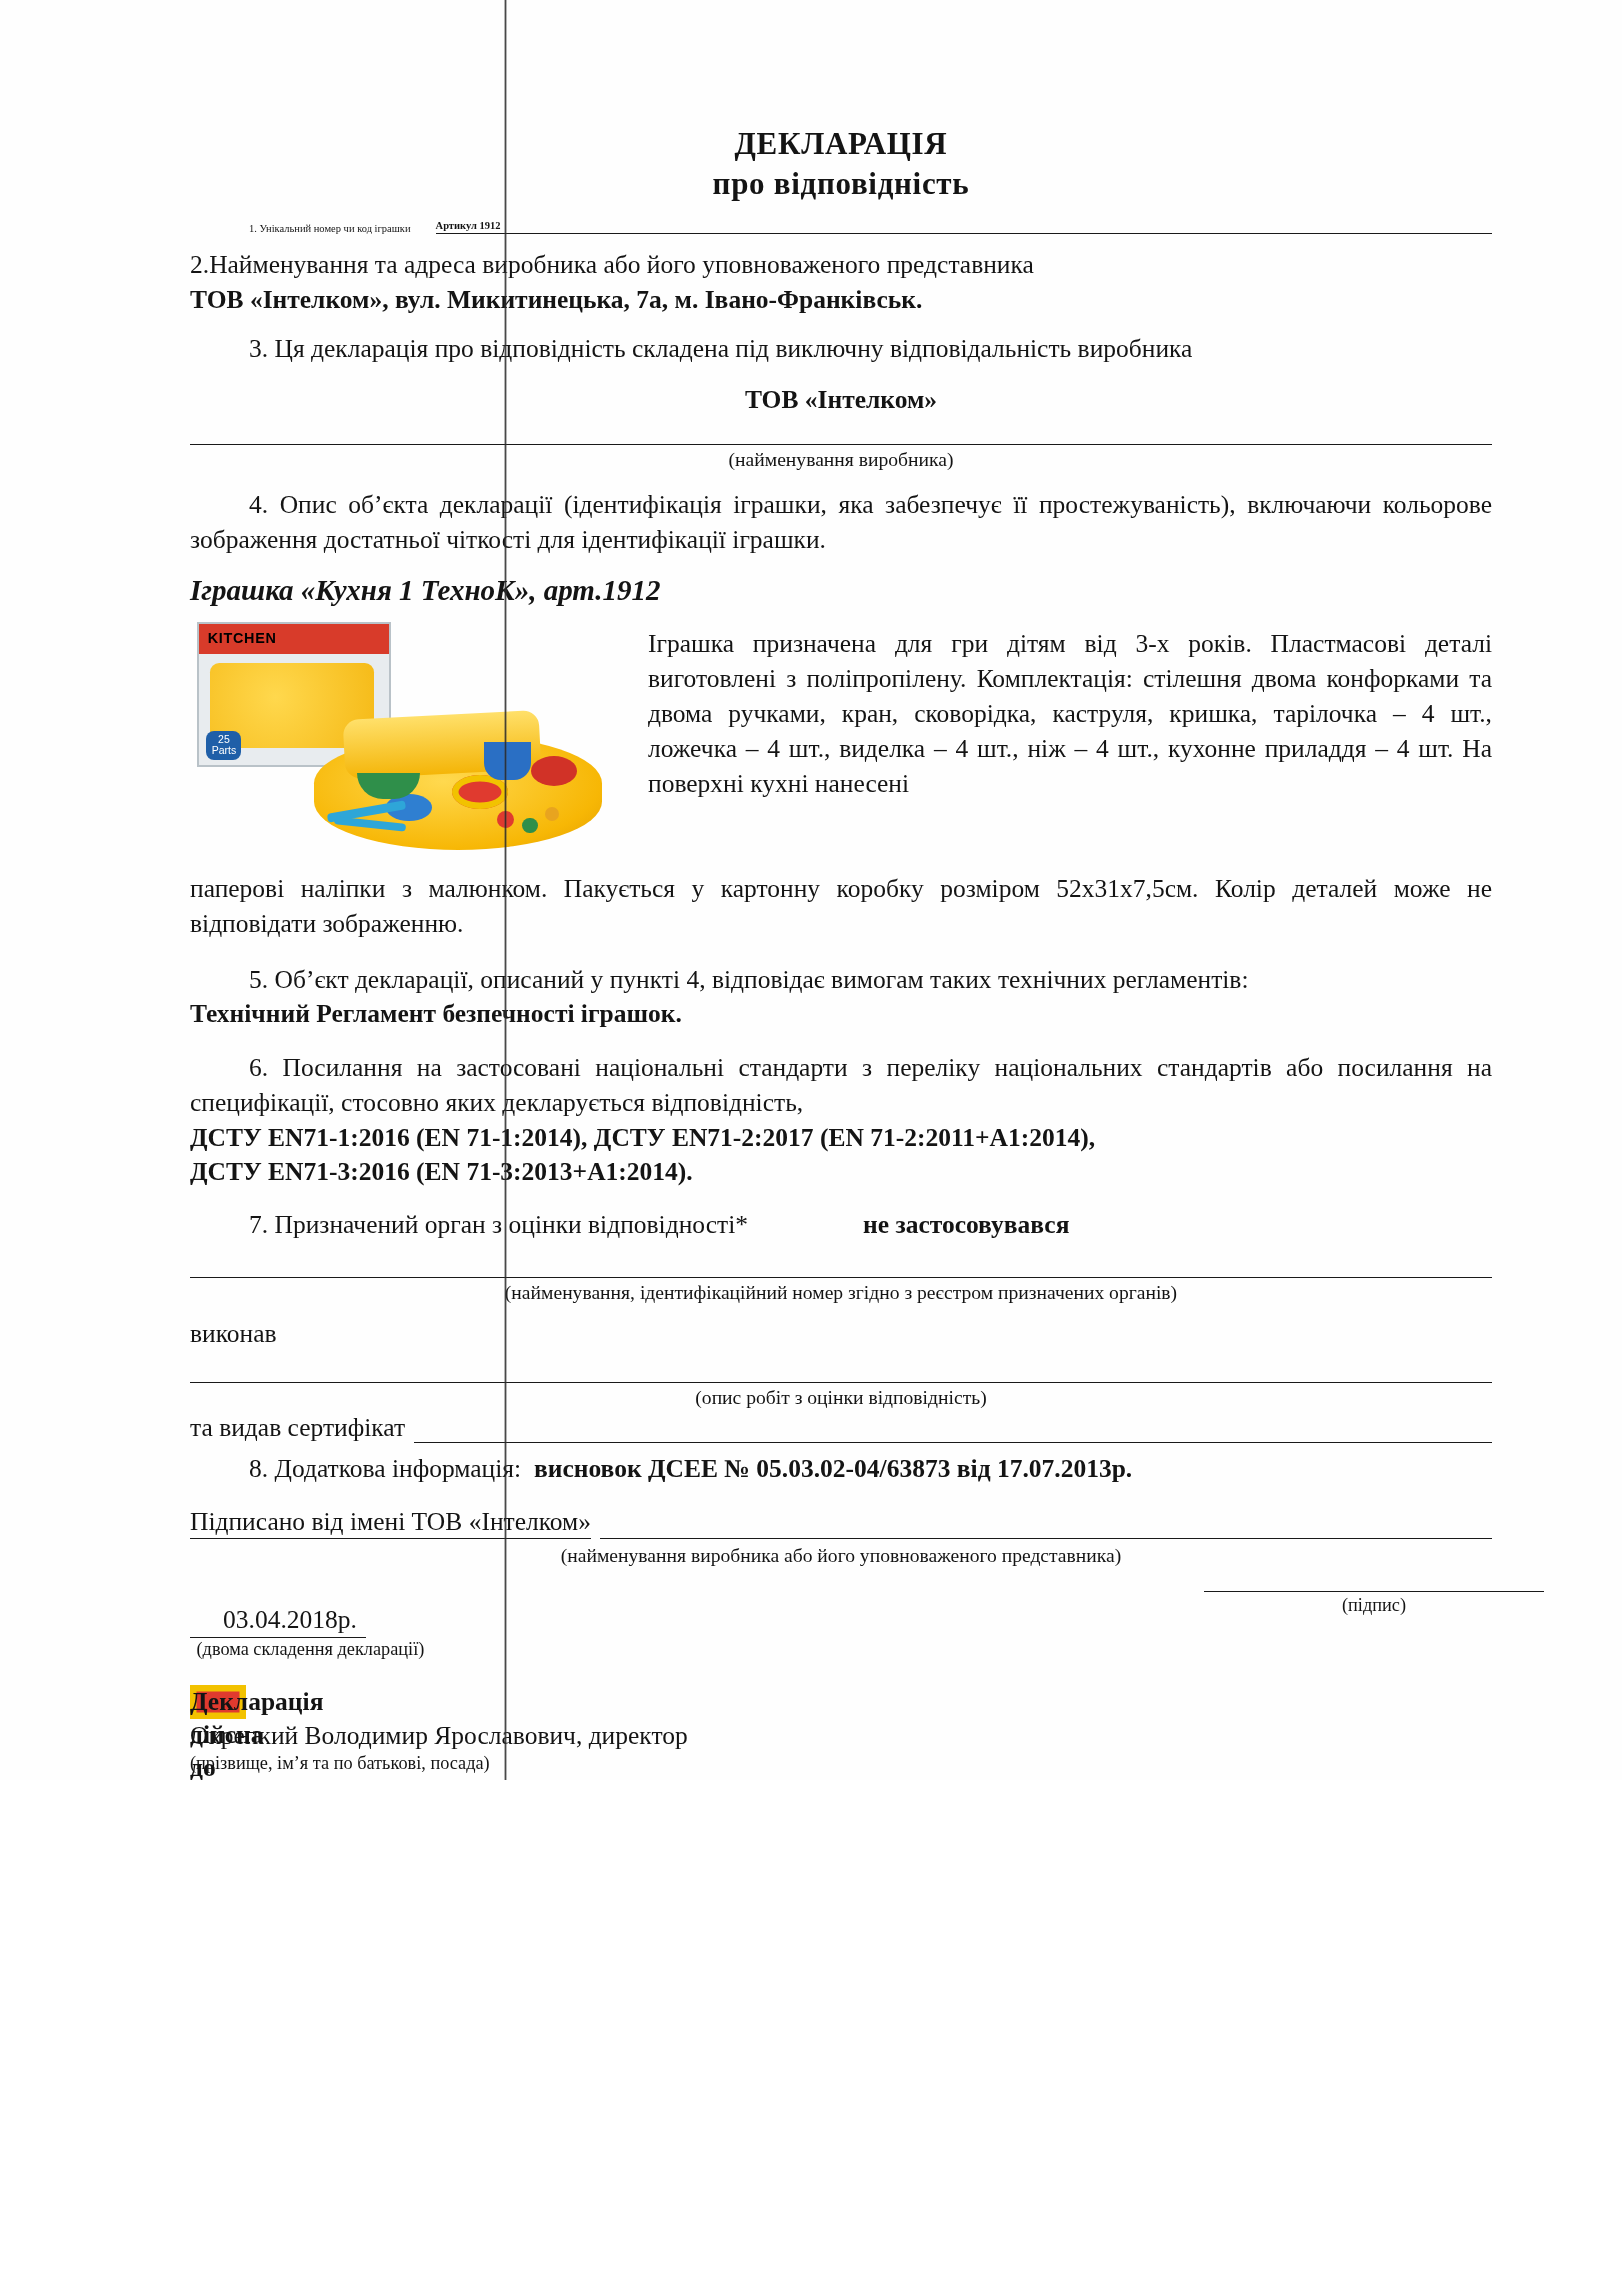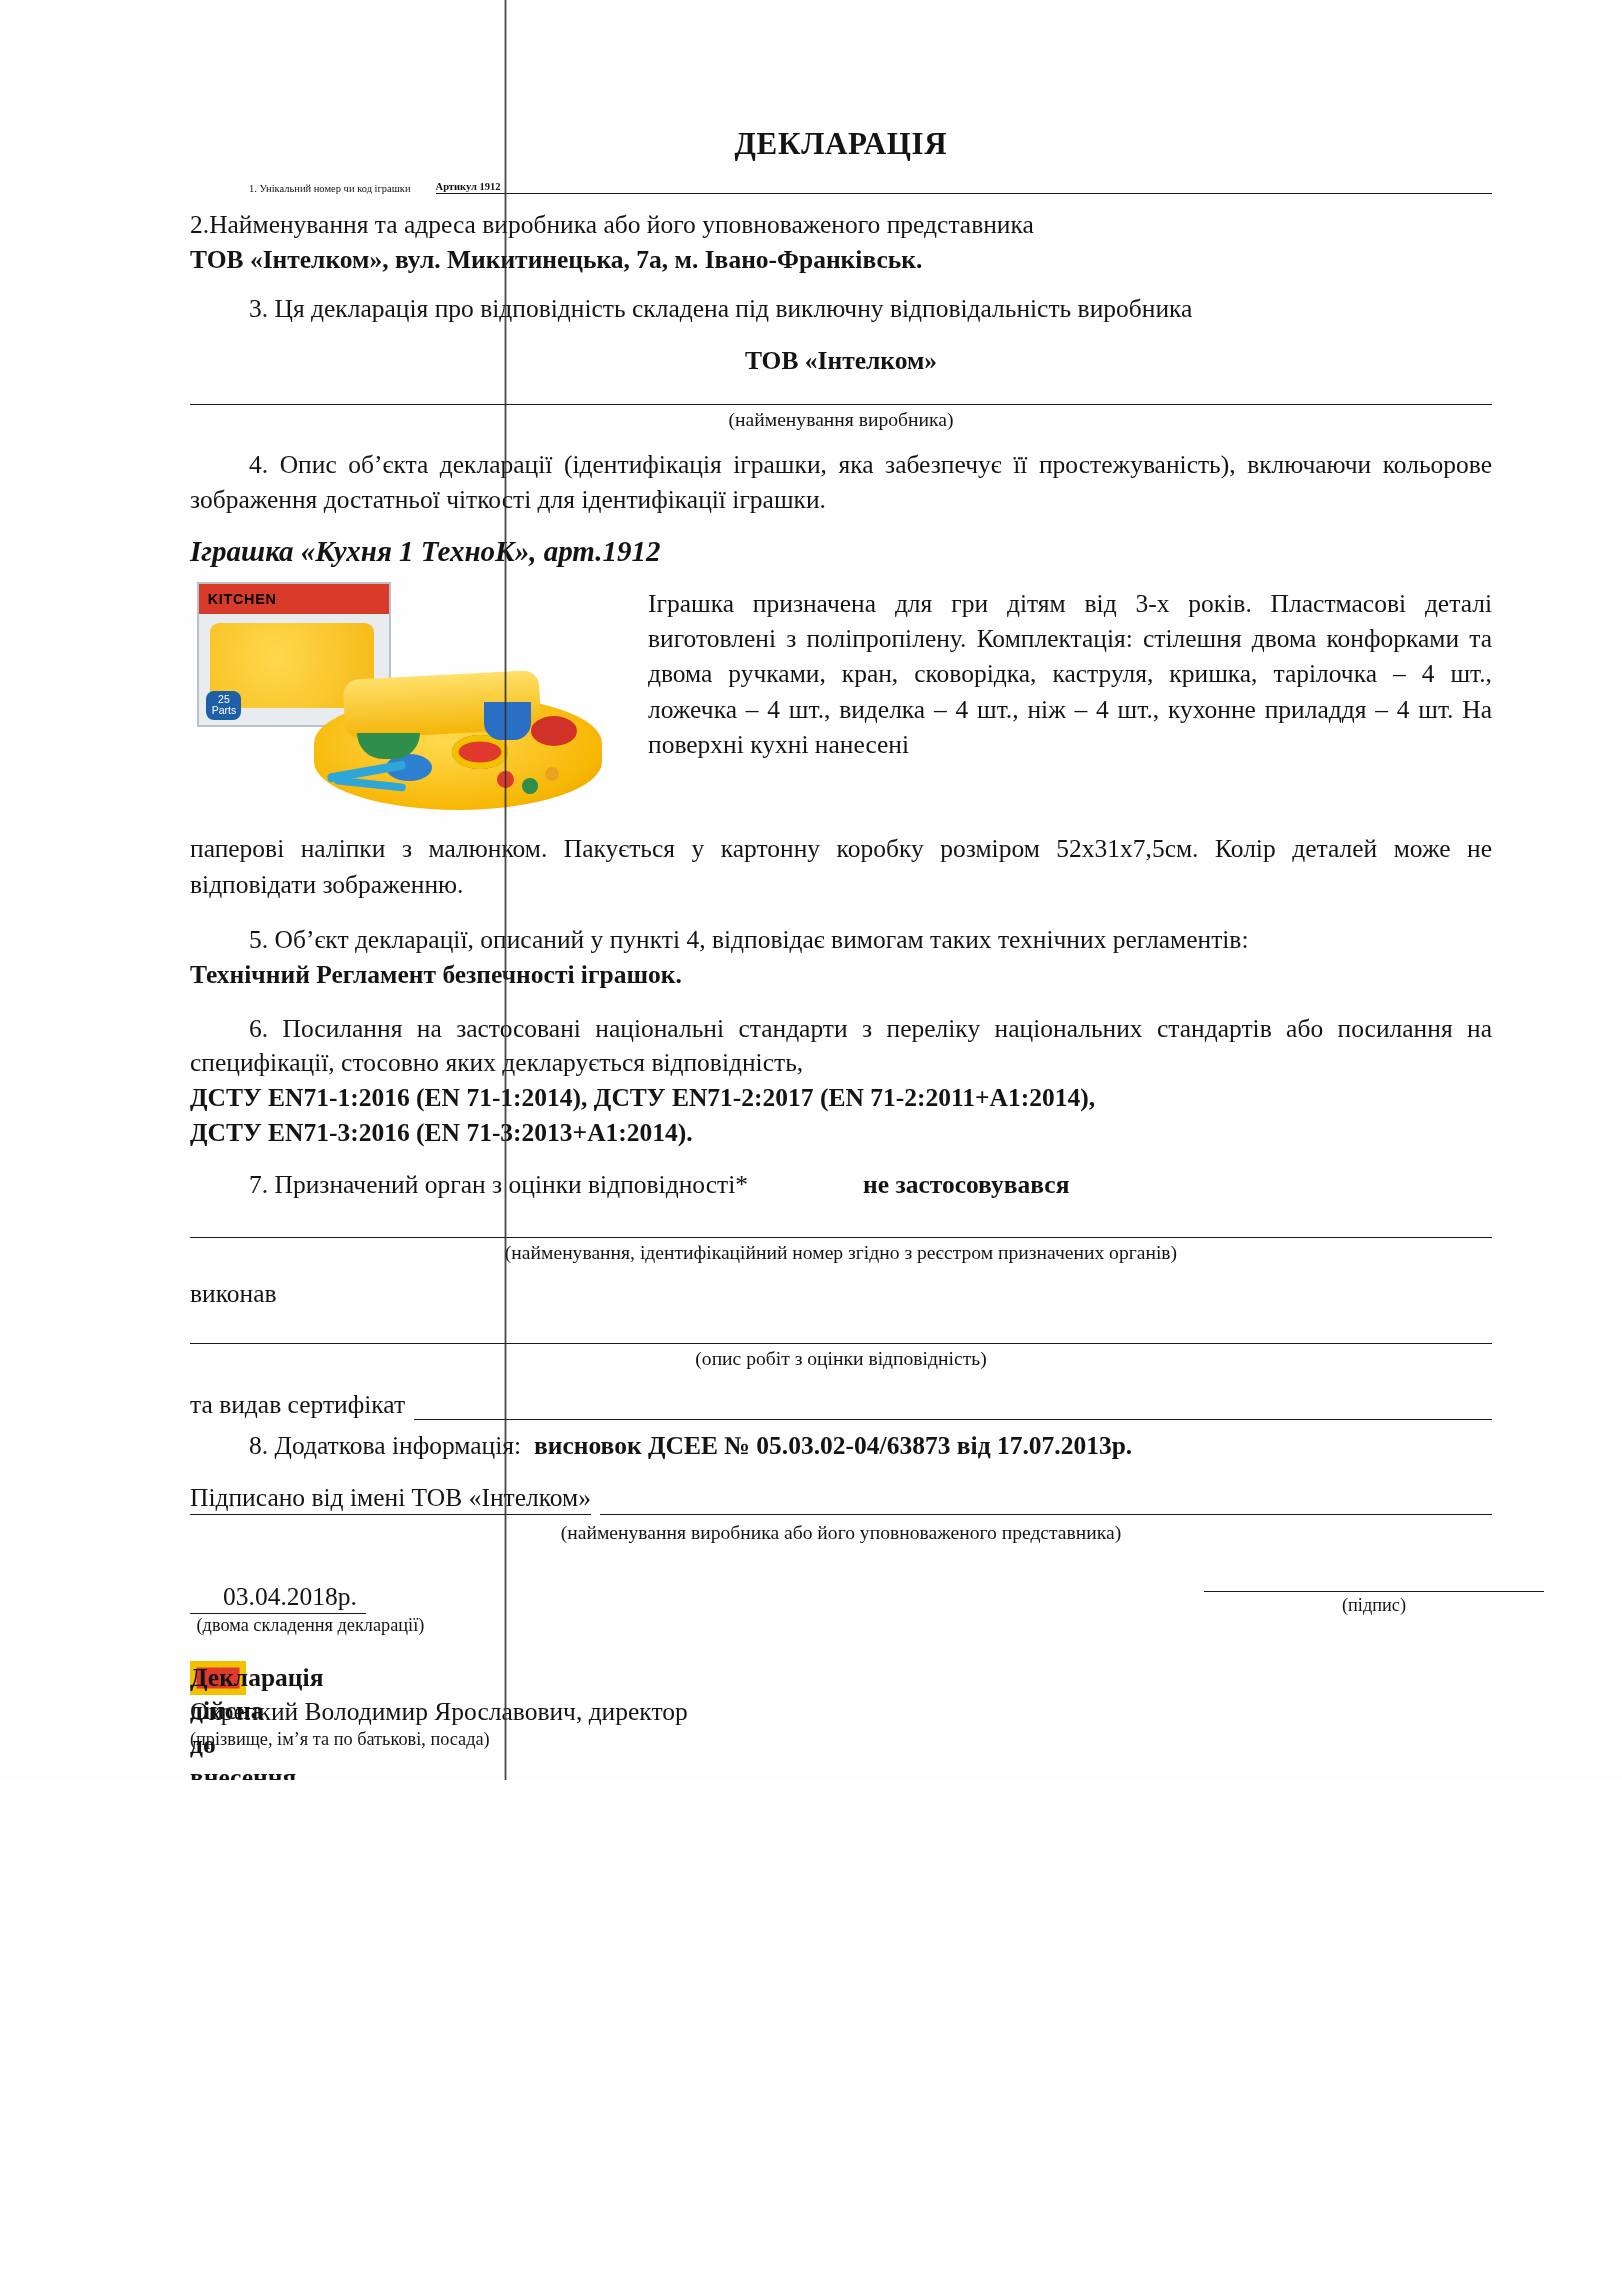--- a/index.html
+++ b/index.html
@@ -105,21 +105,21 @@
   }
   .after-photo {
     margin-top: 2.6px;
     font-size: 25.5px;
     line-height: 1.38;
     text-align: justify;
   }
   .flexline {
     display: flex;
     align-items: flex-end;
-    margin-top: 20px;
+    margin-top: 4px;
   }
   .flexline .lbl { white-space: nowrap; font-size: 25.5px; }
   .flexline .fill { flex: 1; border-bottom: 1.3px solid #1a1a1a; margin-left: 9.2px; height: 22px; }
   .ul-head {
     display: inline-block;
     border-bottom: 1.3px solid #1a1a1a;
     padding-bottom: 1.3px;
   }
   .p7 {
     display: flex;
@@ -257,20 +257,21 @@
 <body>
 
 <div class="page">
 
   <div class="fold"></div>
 
   <div class="content">
 
     <div class="title">
       <span>ДЕКЛАРАЦІЯ</span>
+      <span class="l2">про відповідність</span>
     </div>
 
     <div class="line1">
       <span class="lead">1. Унікальний номер чи код іграшки</span>
       <span class="val">Артикул 1912</span>
     </div>
 
     <p class="para">2.Найменування та адреса виробника або його уповноваженого представника</p>
     <p class="b">ТОВ «Інтелком», вул. Микитинецька, 7а, м. Івано-Франківськ.</p>
 

